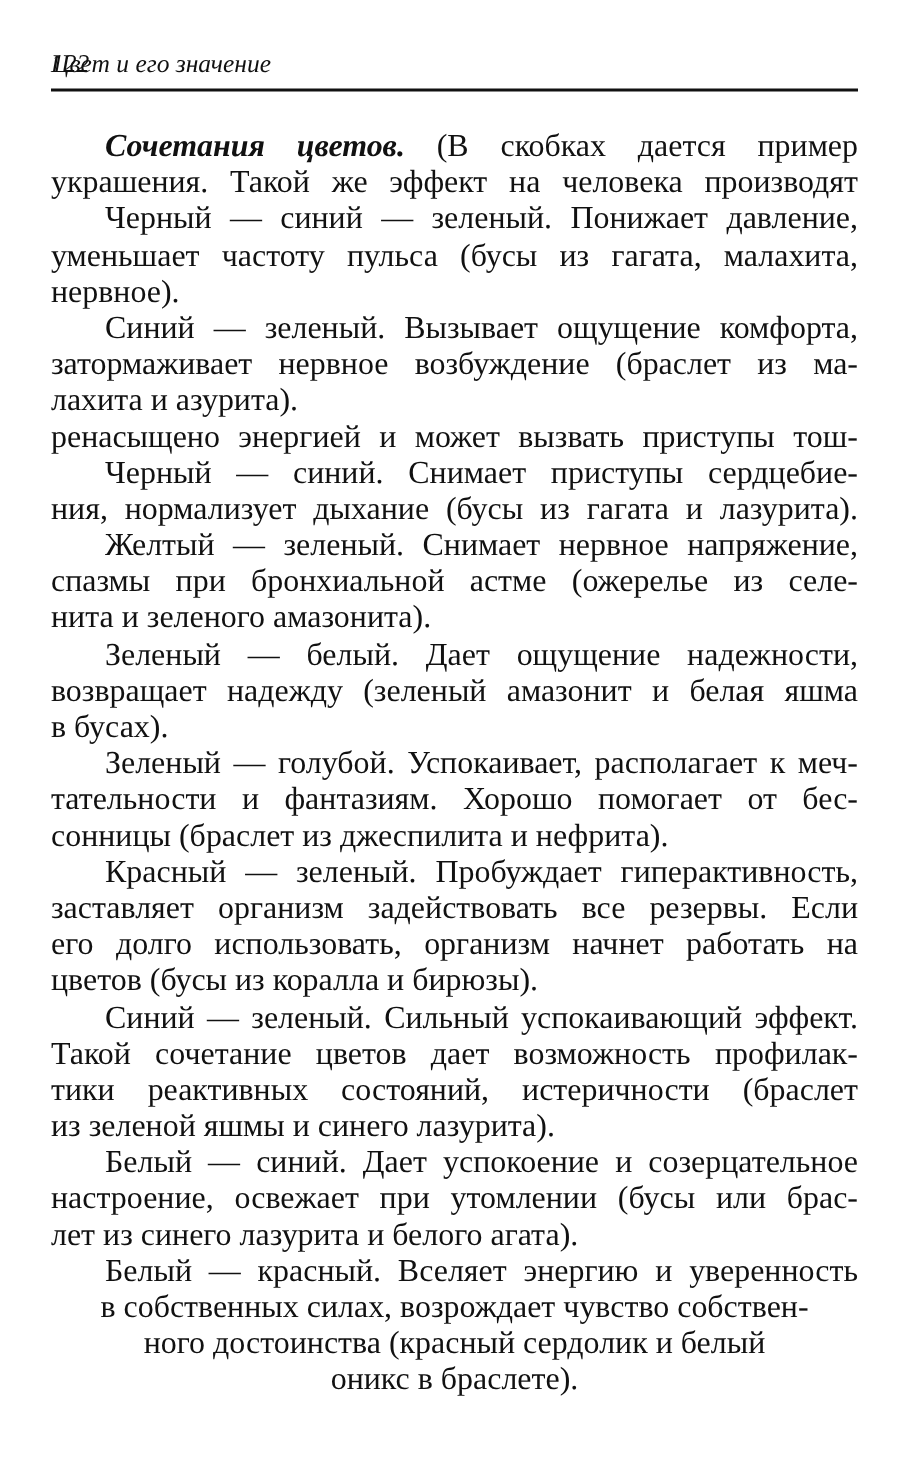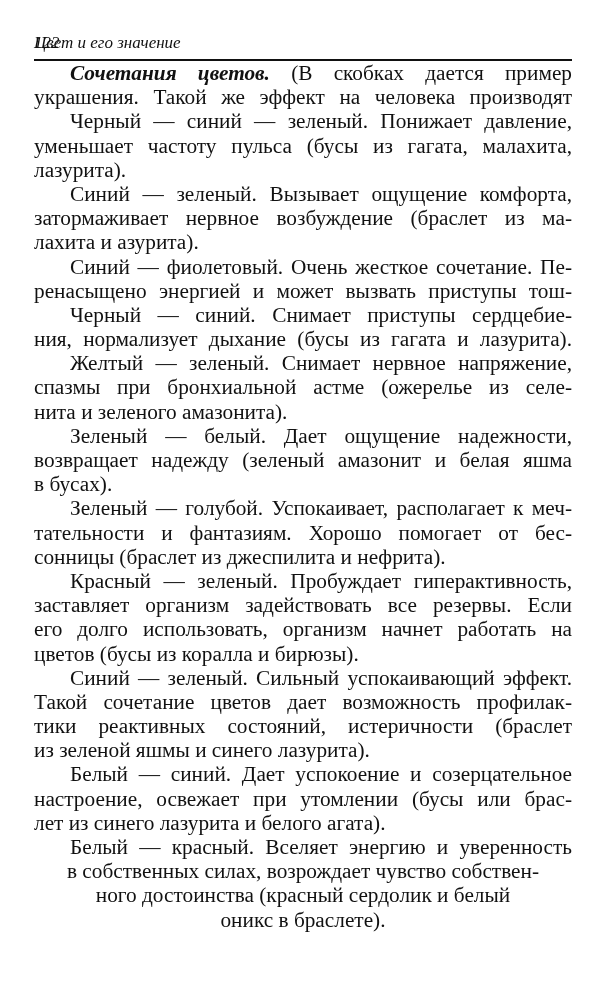--- a/index.html
+++ b/index.html
@@ -38,21 +38,21 @@
       left: 0;
       right: 0;
       top: 0;
     }
     .rule {
       height: 2px;
       background: #111111;
       margin-top: 2px;
     }
     .body-text {
-      margin-top: 0;
+      margin-top: 24px;
       font-size: 21.3px;
       line-height: 24.2px;
     }
     .line {
       display: block;
       white-space: nowrap;
       text-align: justify;
       text-align-last: justify;
       height: 24.2px;
     }
@@ -93,31 +93,30 @@
   <div class="body-text">
 
     <div class="para">
       <span class="line first"><span class="heading-run">Сочетания цветов.</span><span> (В скобках дается пример</span></span>
       <span class="line">украшения. Такой же эффект на человека производят</span>
     </div>
 
     <div class="para">
       <span class="line first">Черный — синий — зеленый. Понижает давление,</span>
       <span class="line">уменьшает частоту пульса (бусы из гагата, малахита,</span>
-      <span class="line last">лазурита).</span>
+      <span class="line last">нервное).</span>
     </div>
 
     <div class="para">
       <span class="line first">Синий — зеленый. Вызывает ощущение комфорта,</span>
       <span class="line">затормаживает нервное возбуждение (браслет из ма-</span>
       <span class="line last">лахита и азурита).</span>
     </div>
 
     <div class="para">
-      <span class="line first">Синий — фиолетовый. Очень жесткое сочетание. Пе-</span>
       <span class="line">ренасыщено энергией и может вызвать приступы тош-</span>
     </div>
 
     <div class="para">
       <span class="line first">Черный — синий. Снимает приступы сердцебие-</span>
       <span class="line">ния, нормализует дыхание (бусы из гагата и лазурита).</span>
     </div>
 
     <div class="para">
       <span class="line first">Желтый — зеленый. Снимает нервное напряжение,</span>

